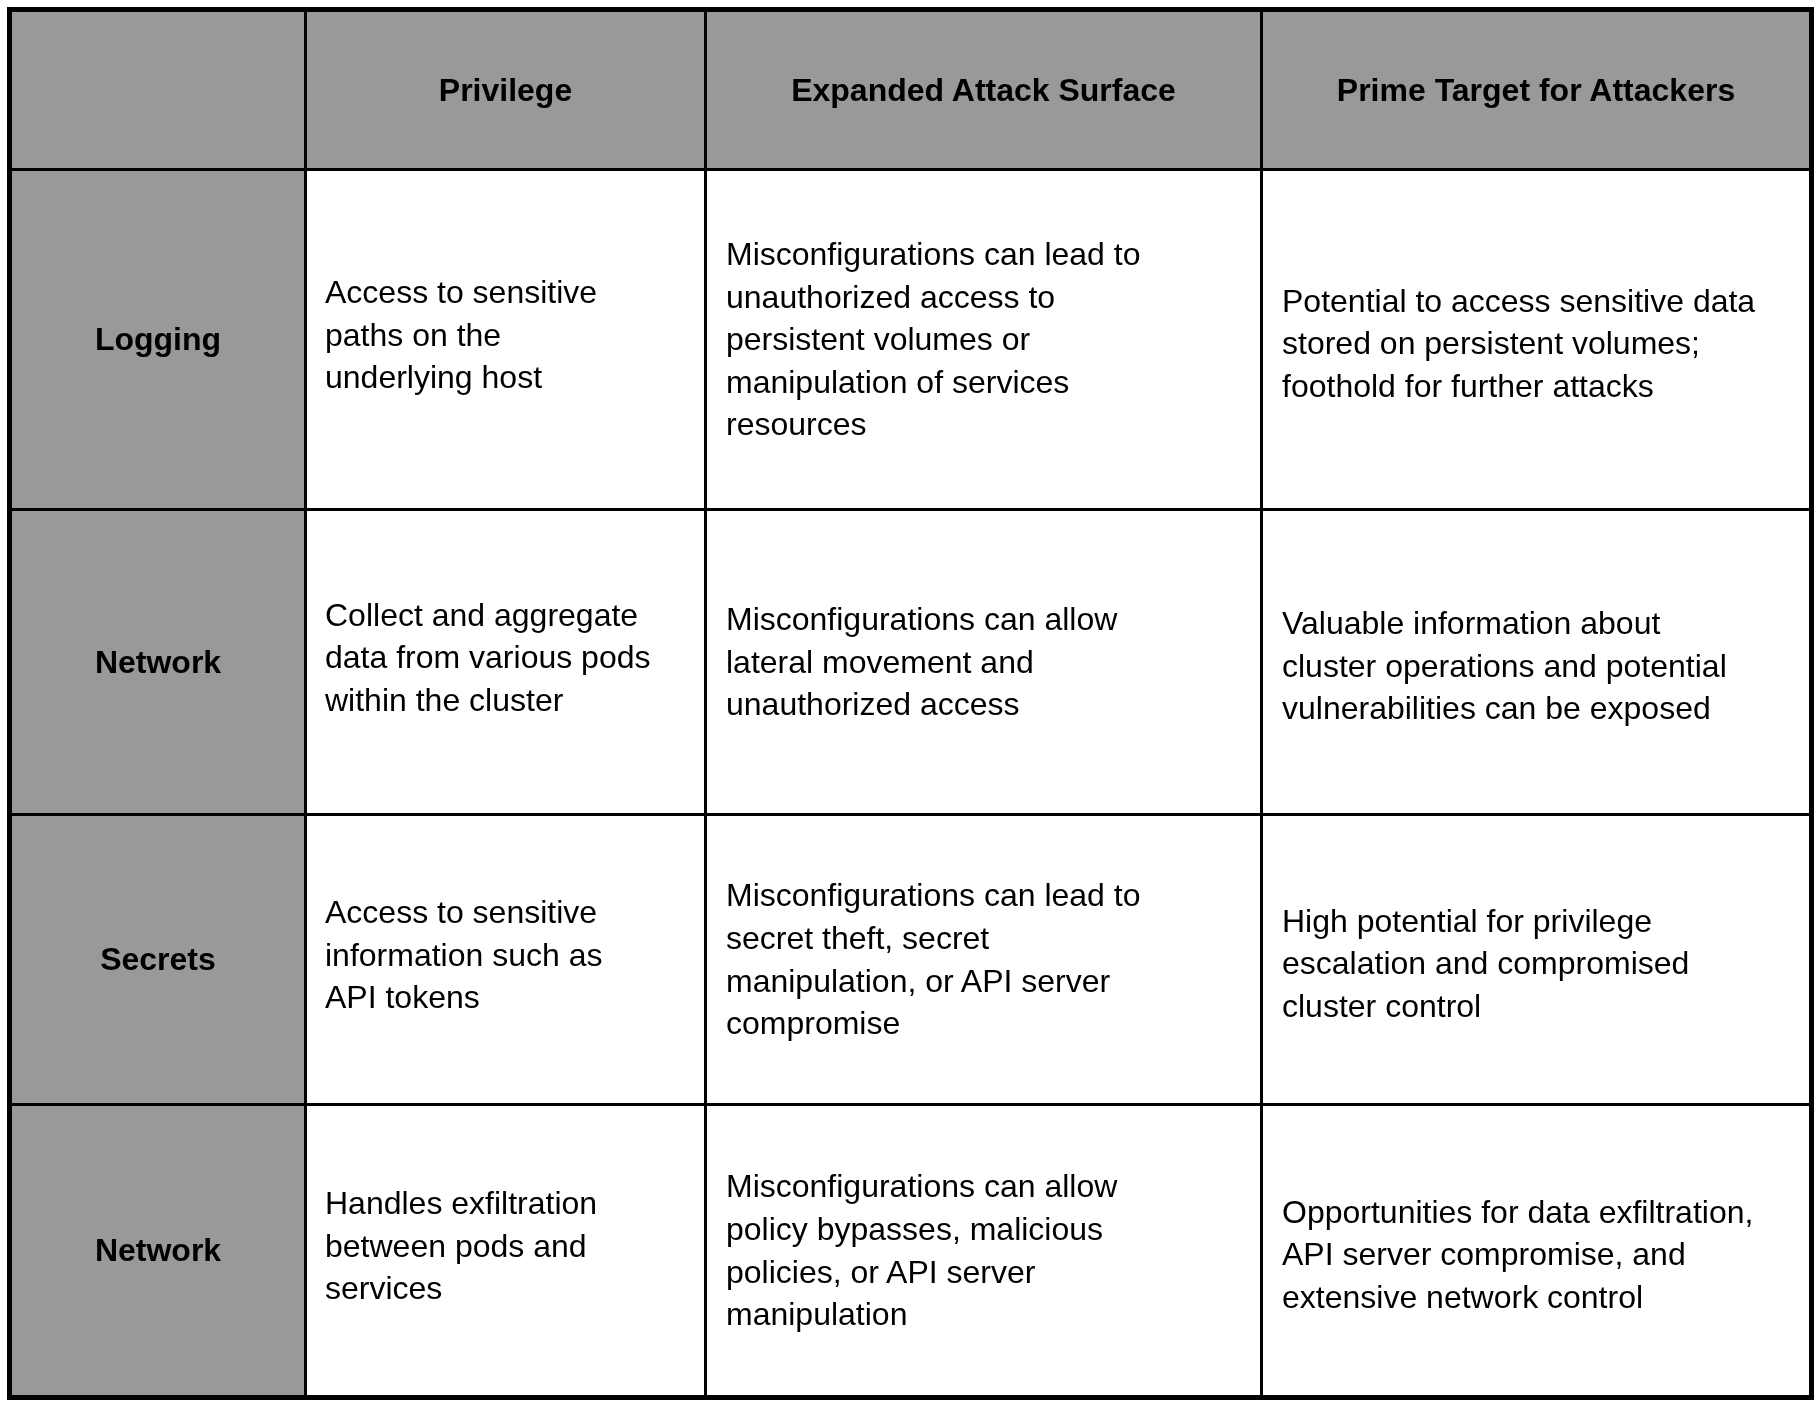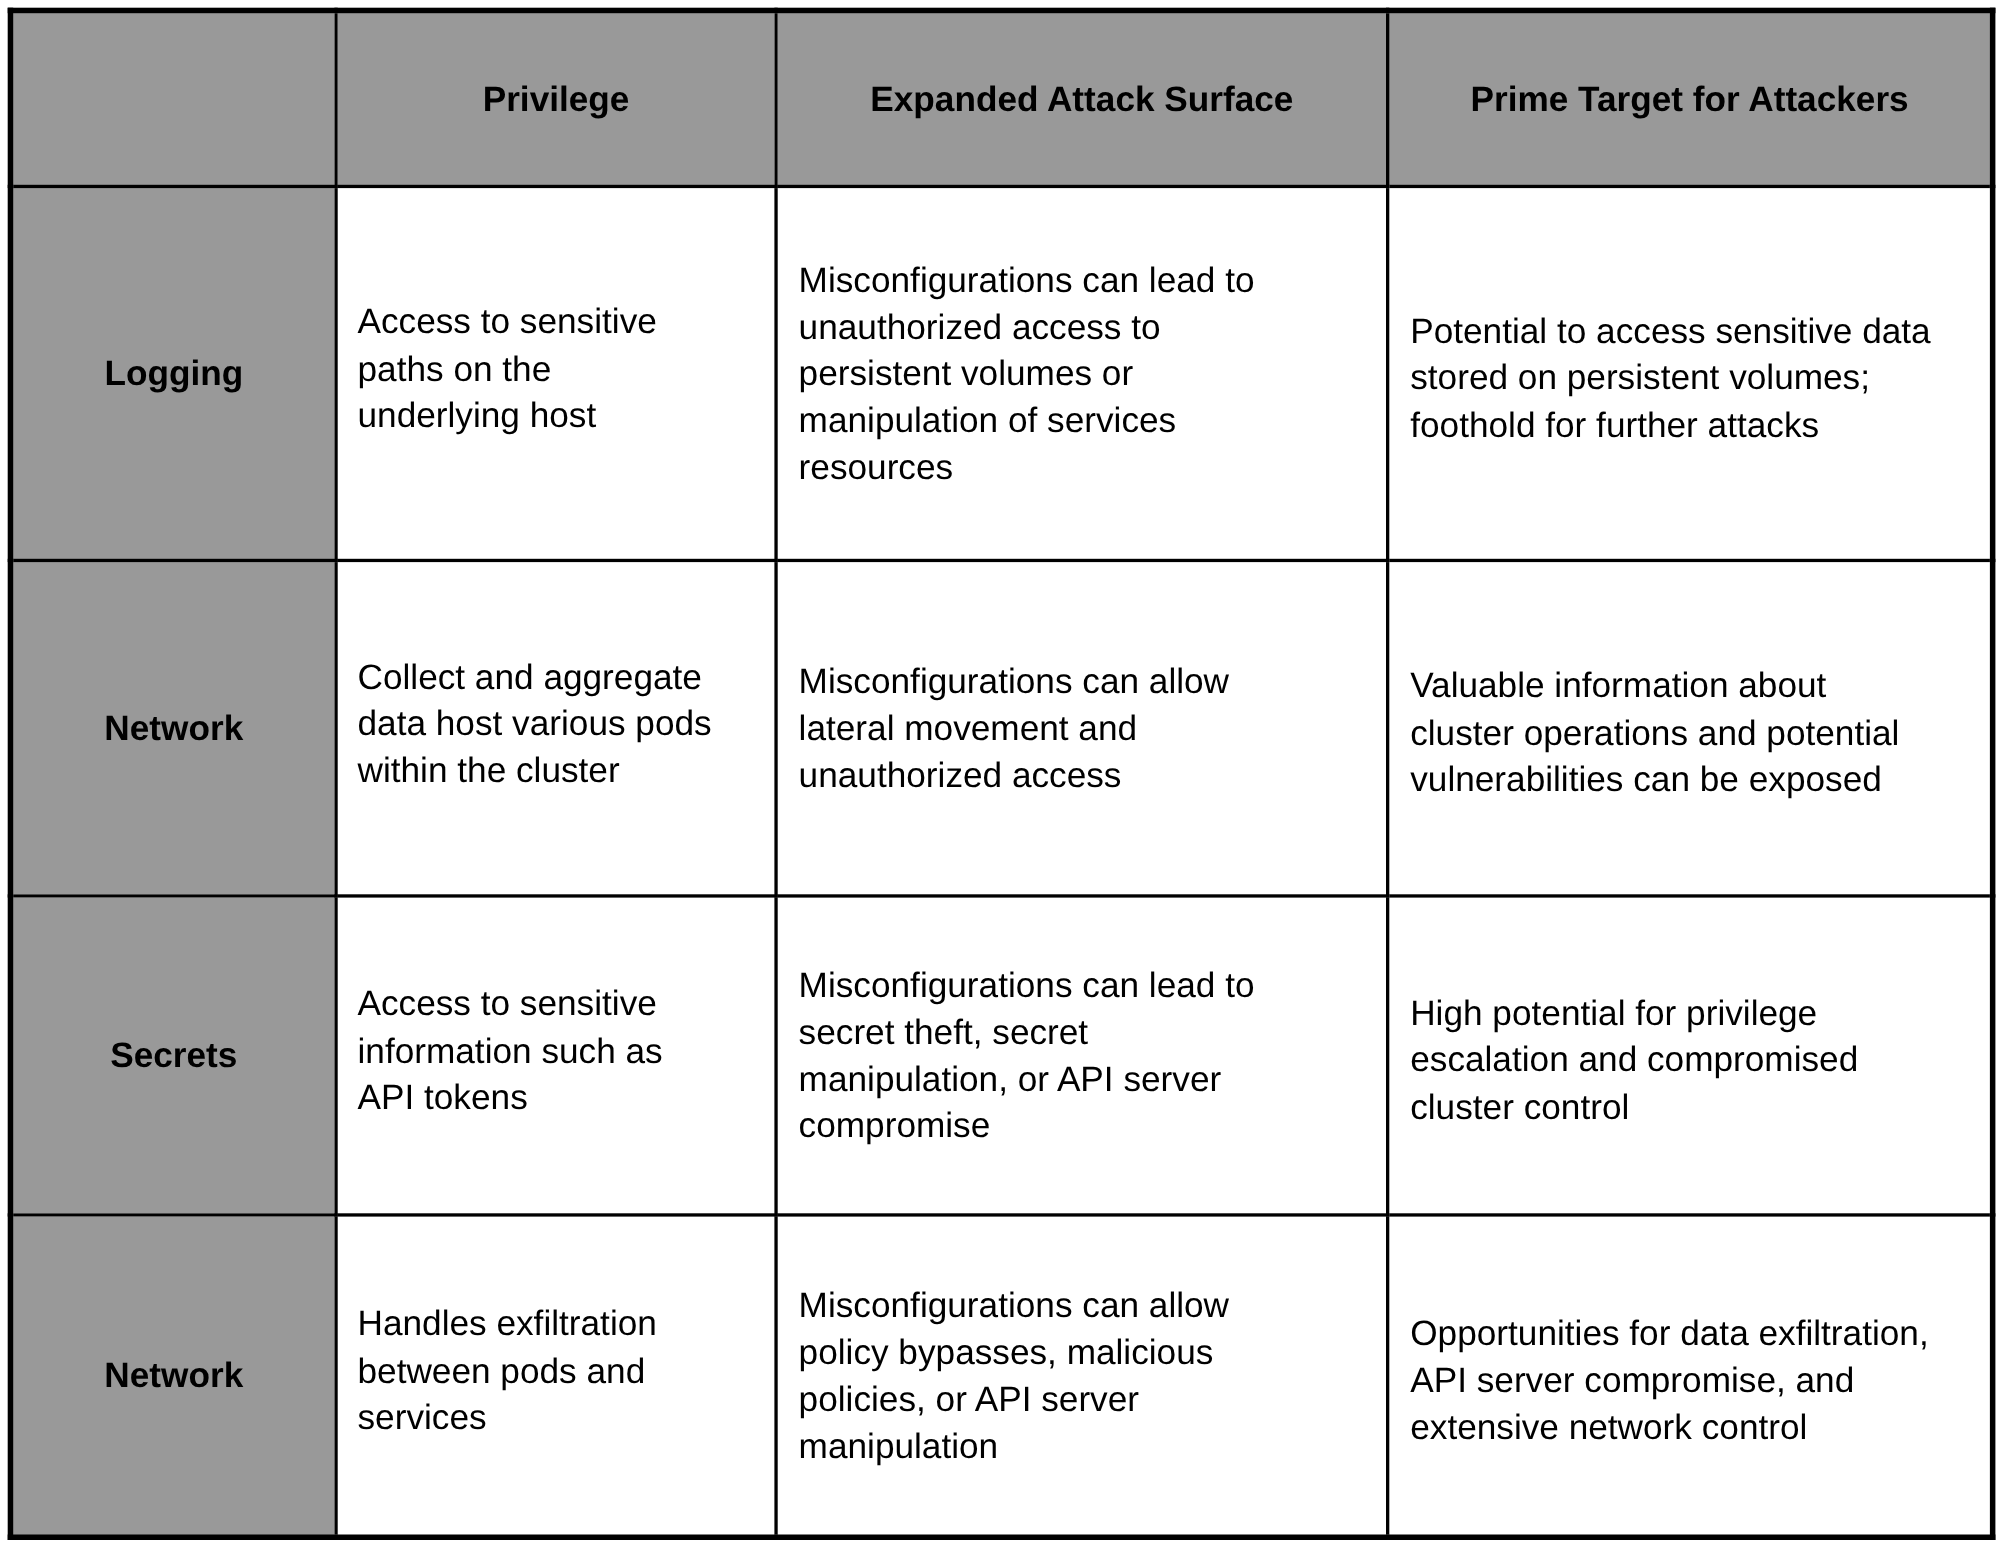--- a/index.html
+++ b/index.html
@@ -77,21 +77,21 @@
 
     <tr class="row-storage">
       <td class="row-header">Logging</td>
       <td class="body-cell c2">Access to sensitive paths on the underlying host</td>
       <td class="body-cell c3">Misconfigurations can lead to unauthorized access to persistent volumes or manipulation of services resources</td>
       <td class="body-cell c4">Potential to access sensitive data stored on persistent volumes; foothold for further attacks</td>
     </tr>
 
     <tr class="row-logging">
       <td class="row-header">Network</td>
-      <td class="body-cell c2">Collect and aggregate data host various pods within the cluster</td>
+      <td class="body-cell c2">Collect and aggregate data from various pods within the cluster</td>
       <td class="body-cell c3">Misconfigurations can allow lateral movement and unauthorized access</td>
       <td class="body-cell c4">Valuable information about cluster operations and potential vulnerabilities can be exposed</td>
     </tr>
 
     <tr class="row-secrets">
       <td class="row-header">Secrets</td>
       <td class="body-cell c2">Access to sensitive information such as API tokens</td>
       <td class="body-cell c3">Misconfigurations can lead to secret theft, secret manipulation, or API server compromise</td>
       <td class="body-cell c4">High potential for privilege escalation and compromised cluster control</td>
     </tr>

